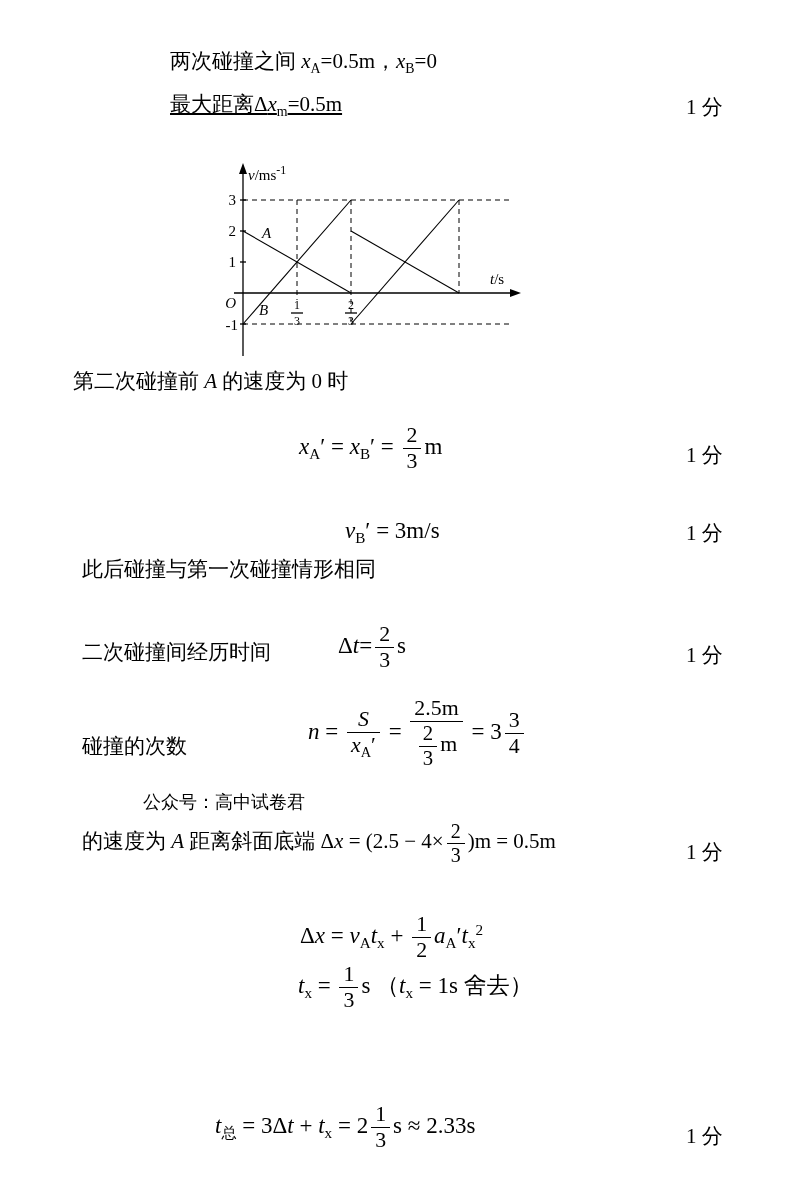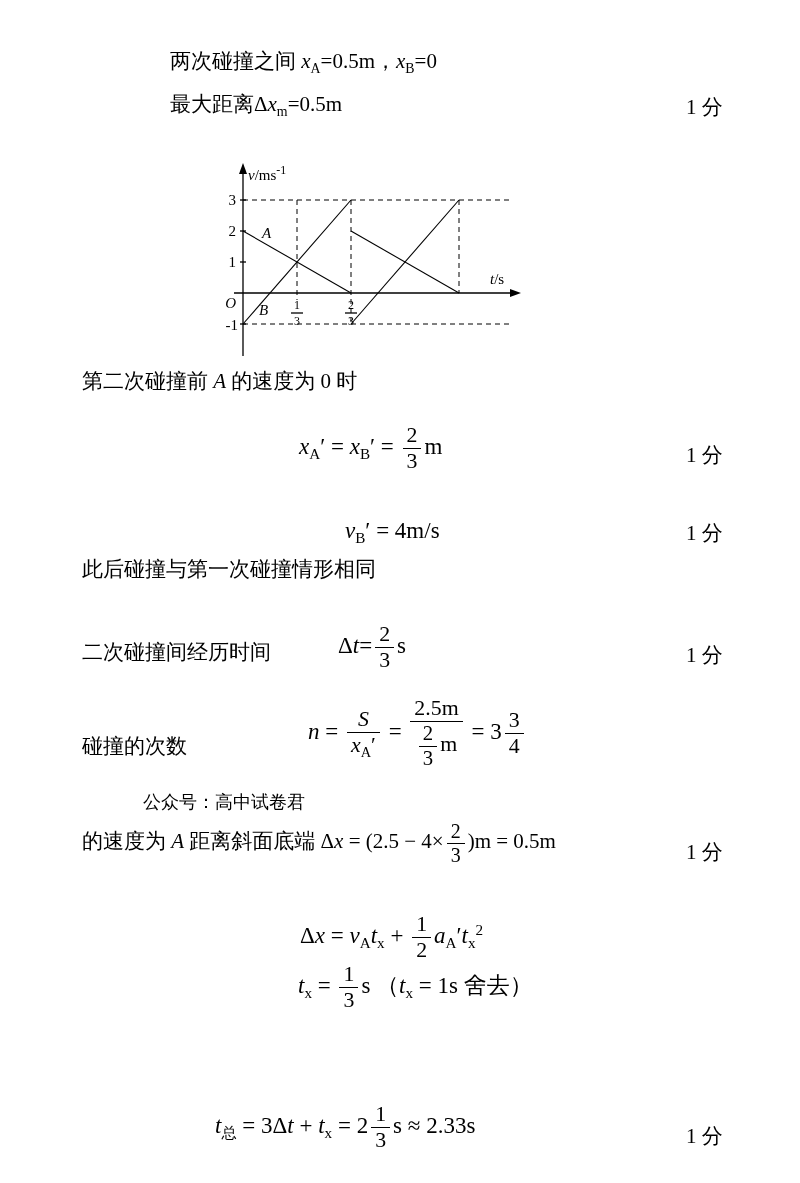--- a/index.html
+++ b/index.html
@@ -27,21 +27,21 @@
   .curve { stroke:#000; stroke-width:1.1; }
   .dash { stroke:#000; stroke-width:1; stroke-dasharray:5 4; }
 </style>
 </head>
 <body>
 
 <div class="page">
 
   <div class="row" style="top:48px; left:170px;"><span class="txt">两次碰撞之间 </span><span class="var">x</span><span class="sub">A</span><span class="txt">=0.5m，</span><span class="var">x</span><span class="sub">B</span><span class="txt">=0</span></div>
 
-  <div class="row" style="top:91px; left:170px;"><span class="txt">最大距离Δ</span><span class="var">x</span><span class="sub">m</span><span class="txt">=0.5m</span></div>
+  <div class="row" style="top:91px; left:170px;text-decoration:underline;"><span class="txt">最大距离Δ</span><span class="var">x</span><span class="sub">m</span><span class="txt">=0.5m</span></div>
   <div class="score" style="top:93px;">1 分</div>
 
 
   <div class="gwrap">
     <svg width="308" height="208" viewBox="0 0 308 208">
 
       <line class="dash" x1="25" y1="40" x2="293" y2="40"></line>
       <line class="dash" x1="25" y1="164" x2="293" y2="164"></line>
       <line class="dash" x1="79" y1="40" x2="79" y2="140"></line>
       <line class="dash" x1="133" y1="40" x2="133" y2="164"></line>
@@ -80,26 +80,26 @@
         <text x="79" y="165" text-anchor="middle" class="fr">3</text>
       </g>
       <g>
         <text x="133" y="149" text-anchor="middle" class="fr">2</text>
         <line class="ax" x1="127" y1="153" x2="139" y2="153"></line>
         <text x="133" y="165" text-anchor="middle" class="fr">3</text>
       </g>
     </svg>
   </div>
 
-  <div class="row" style="top:368px; left:82px;"><span class="txt">第二次碰撞前 </span><span class="var">A</span><span class="txt"> 的速度为 0 时</span></div>
+  <div class="row" style="top:368px; left:73px;"><span class="txt">第二次碰撞前 </span><span class="var">A</span><span class="txt"> 的速度为 0 时</span></div>
 
   <div class="row formula" style="top:423px; left:255px;margin-left:44px;"><span class="var">x</span><span class="sub">A</span><span class="txt">′ = </span><span class="var">x</span><span class="sub">B</span><span class="txt">′ = </span><span class="frac"><span class="num"><span class="txt">2</span></span><span class="den"><span class="txt">3</span></span></span><span class="txt">m</span></div>
   <div class="score" style="top:441px;">1 分</div>
 
-  <div class="row formula" style="top:517px; left:345px;"><span class="var">v</span><span class="sub">B</span><span class="txt">′ = 4m/s</span></div>
+  <div class="row formula" style="top:517px; left:345px;"><span class="var">v</span><span class="sub">B</span><span class="txt">′ = 3m/s</span></div>
   <div class="score" style="top:519px;">1 分</div>
 
   <div class="row" style="top:639px; left:82px;"><span class="txt">二次碰撞间经历时间</span></div>
 
   <div class="row" style="top:556px; left:82px;"><span class="txt">此后碰撞与第一次碰撞情形相同</span></div>
   <div class="row formula" style="top:622px; left:338px;"><span class="txt">Δ</span><span class="var">t</span><span class="txt">=</span><span class="frac"><span class="num"><span class="txt">2</span></span><span class="den"><span class="txt">3</span></span></span><span class="txt">s</span></div>
   <div class="score" style="top:641px;">1 分</div>
 
   <div class="row" style="top:733px; left:82px;"><span class="txt">碰撞的次数</span></div>
   <div class="row formula" style="top:696px; left:308px;"><span class="var">n</span><span class="txt"> = </span><span class="frac"><span class="num"><span class="var">S</span></span><span class="den"><span class="var">x</span><span class="sub">A</span><span class="txt">′</span></span></span><span class="txt"> = </span><span class="frac"><span class="num"><span class="txt">2.5m</span></span><span class="den"><span class="frac"><span class="num"><span class="txt">2</span></span><span class="den"><span class="txt">3</span></span></span><span class="txt">m</span></span></span><span class="txt"> = 3</span><span class="frac"><span class="num"><span class="txt">3</span></span><span class="den"><span class="txt">4</span></span></span></div>

